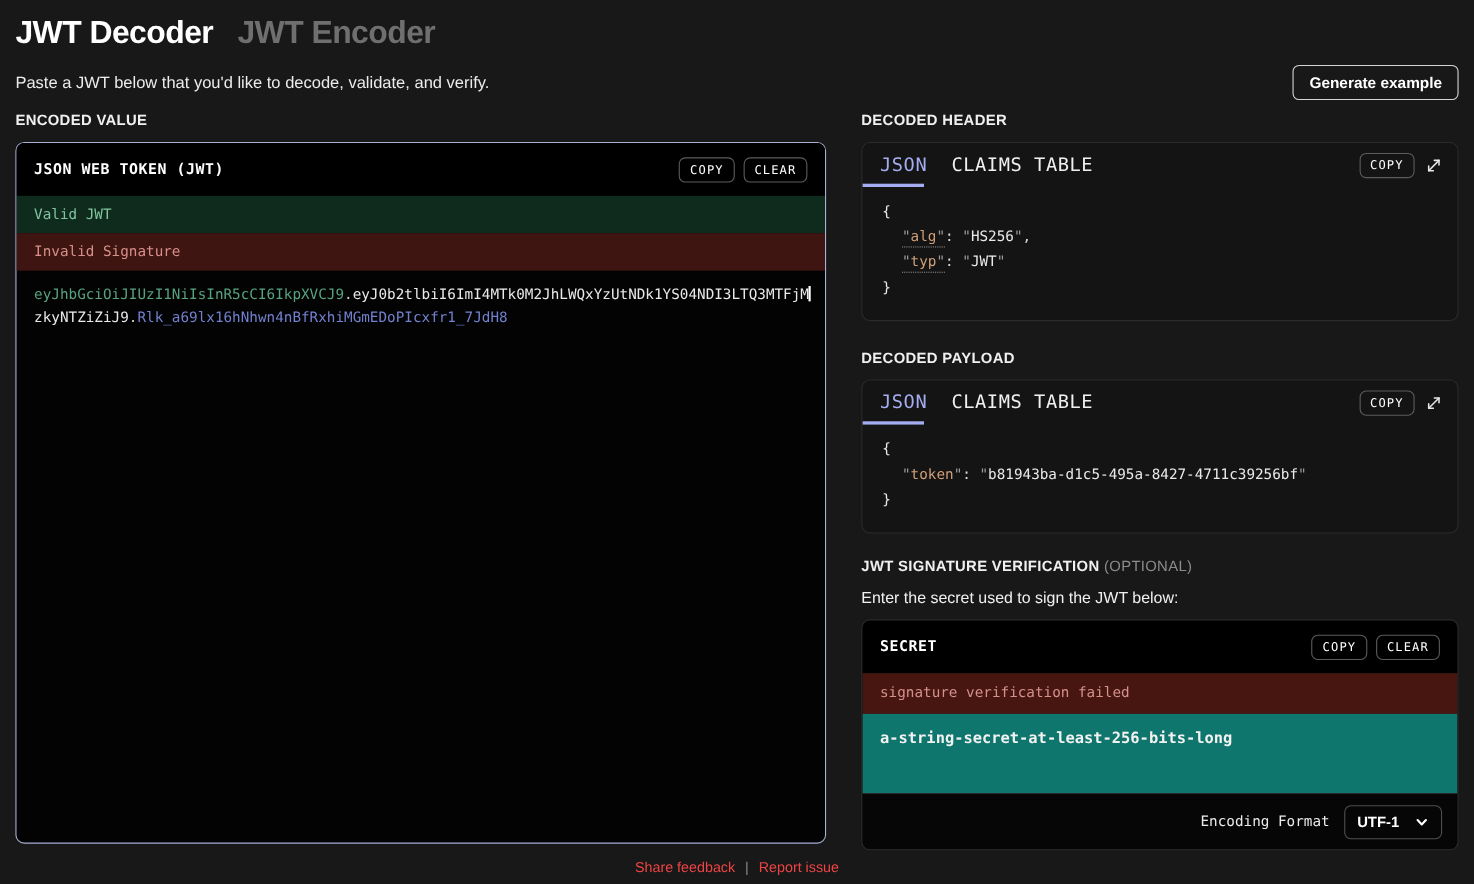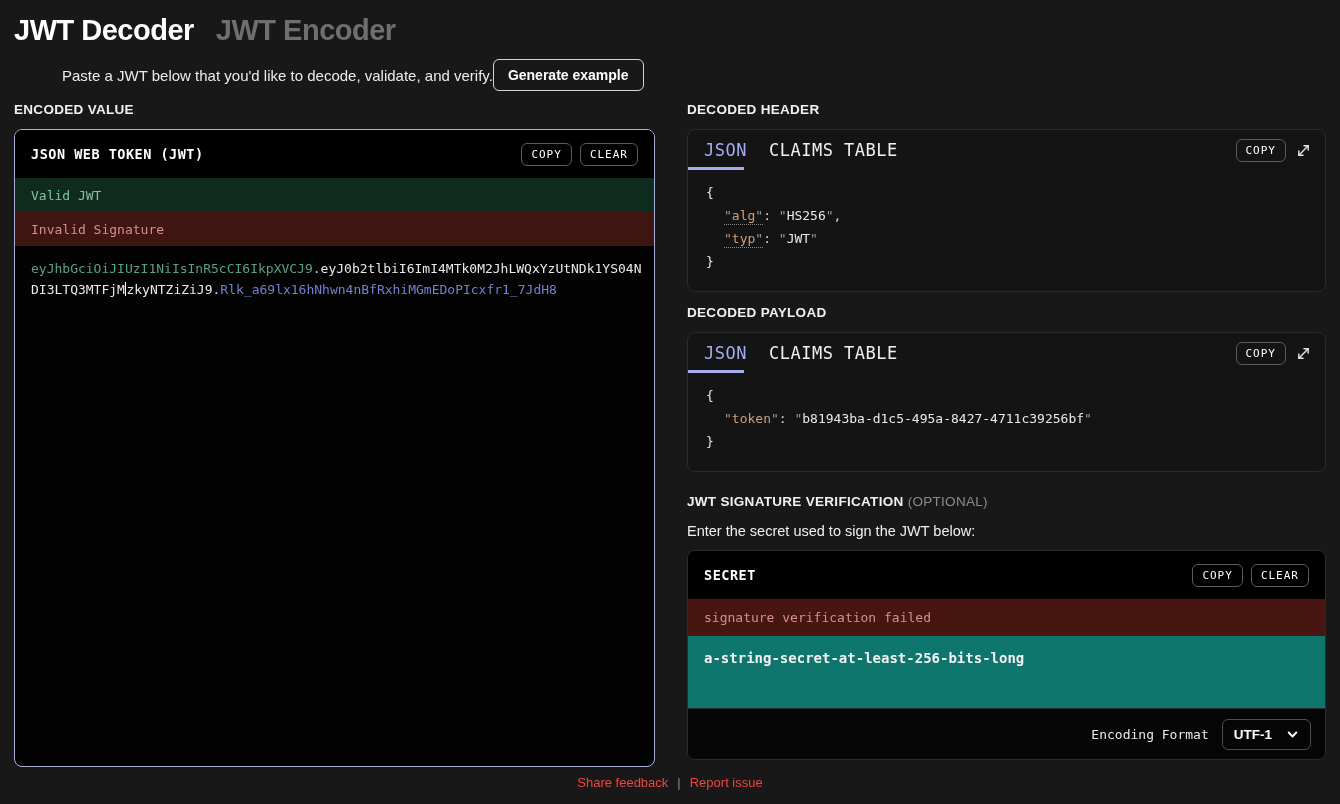--- a/index.html
+++ b/index.html
@@ -5,29 +5,29 @@
   * { margin:0; padding:0; box-sizing:border-box; }
   html,body { width:1340px; height:804px; background:#181818; overflow:hidden;
     font-family:"Liberation Sans", sans-serif; }
 
   
   .topbar { padding:14px 14px 0 14px; }
   .title-row { display:flex; align-items:flex-start; gap:22px; height:40px; }
   .app-tab { font-size:29px; font-weight:700; letter-spacing:-0.5px; cursor:pointer; }
   .app-tab.active { color:#ffffff; }
   .app-tab.inactive { color:#6f6f6f; }
-  .sub-row { display:flex; align-items:center; margin-top:4px; height:34px;margin-left:48px; }
+  .sub-row { display:flex; justify-content:space-between; align-items:center; margin-top:4px; height:34px; }
   .subtitle { font-size:15px; color:#ececec; }
   .btn-generate { background:transparent; border:1px solid #d4d4d4; border-radius:6px;
     color:#ffffff; font-size:14px; font-weight:600; padding:7px 14px; cursor:pointer;
     font-family:"Liberation Sans", sans-serif; }
 
   
   .main { display:flex; gap:32px; padding:0 14px; margin-top:10px; align-items:flex-start; }
-  .col-left { width:641px; flex:none; }
+  .col-left { width:737px; flex:none; }
   .col-right { flex:1; min-width:0; }
   .section-label { font-size:13.5px; font-weight:700; color:#f0f0f0; letter-spacing:0.3px; height:17px; margin-bottom:10px; }
   .section-label .optional { color:#8b8b8b; font-weight:400; }
 
   
   .mini-btn { background:transparent; border:1px solid #5c5c5c; border-radius:6px; color:#ffffff;
     font-family:"DejaVu Sans Mono", monospace; font-size:11px; letter-spacing:1px;
     padding:5px 9px; cursor:pointer; line-height:1; }
   .icon-btn { background:none; border:none; color:#e8e8e8; cursor:pointer; display:flex; align-items:center; }
 
@@ -64,21 +64,21 @@
   .json-body { padding:11px 18px 14px 18px; font-family:"DejaVu Sans Mono", monospace;
     font-size:13px; line-height:23px; color:#e9e9e9; }
   .json-indent { padding-left:18px; }
   .j-quote { color:#9c9c9c; }
   .j-key { color:#cf9f78; }
   .claim-key { border-bottom:1px dotted #8a8a8a; padding-bottom:1px; cursor:help; }
   .j-colon { color:#d8d8d8; }
   .j-val { color:#e9e9e9; }
   .card1 { height:163px; }
   .card2 { height:140px; margin-top:0; }
-  .label-gap1 { margin-top:13px; }
+  .label-gap1 { margin-top:26px; }
   .label-gap2 { margin-top:22px; }
   .instruction { font-size:14.5px; color:#f0f0f0; margin-top:12px; height:18px; }
 
   
   .secret-card { margin-top:9px; height:210px; background:#131313; border:1px solid #2b2b2b;
     border-radius:8px; display:flex; flex-direction:column; overflow:hidden; }
   .secret-value-area { background:#0f766e; flex:1; padding:13px 16px; }
   .secret-value { font-family:"DejaVu Sans Mono", monospace; font-size:14px; font-weight:700; color:#f2f2f2; }
   .secret-divider { height:1px; background:#2b2b2b; flex:none; }
   .encoding-row { height:50px; flex:none; display:flex; align-items:center; justify-content:flex-end;

